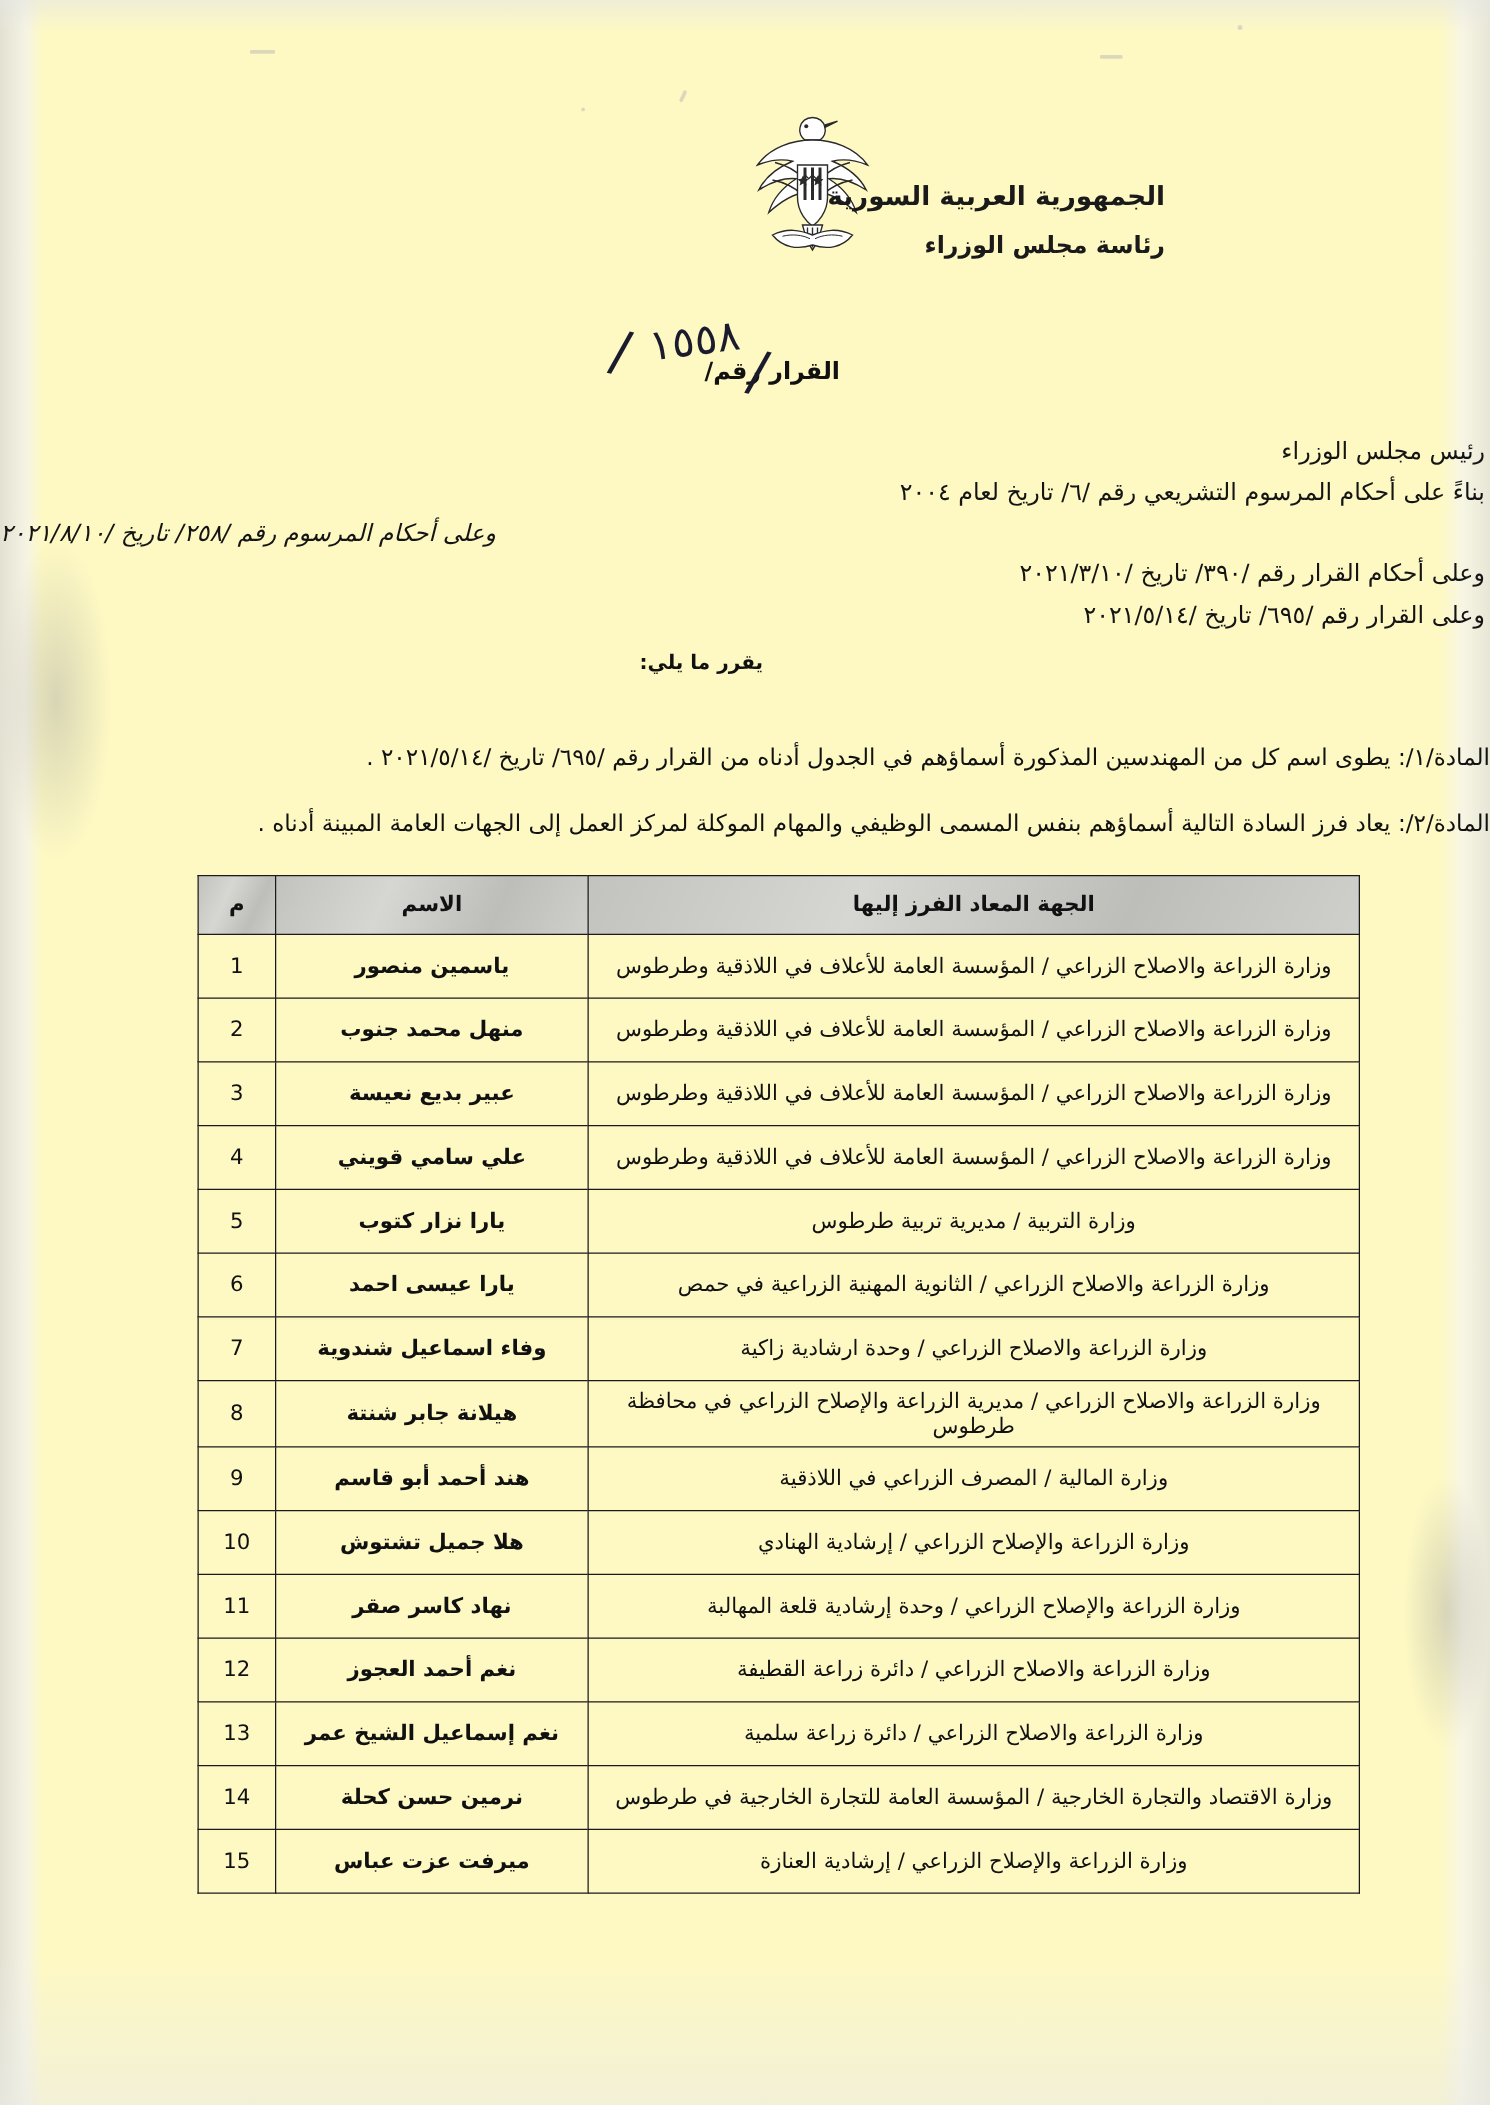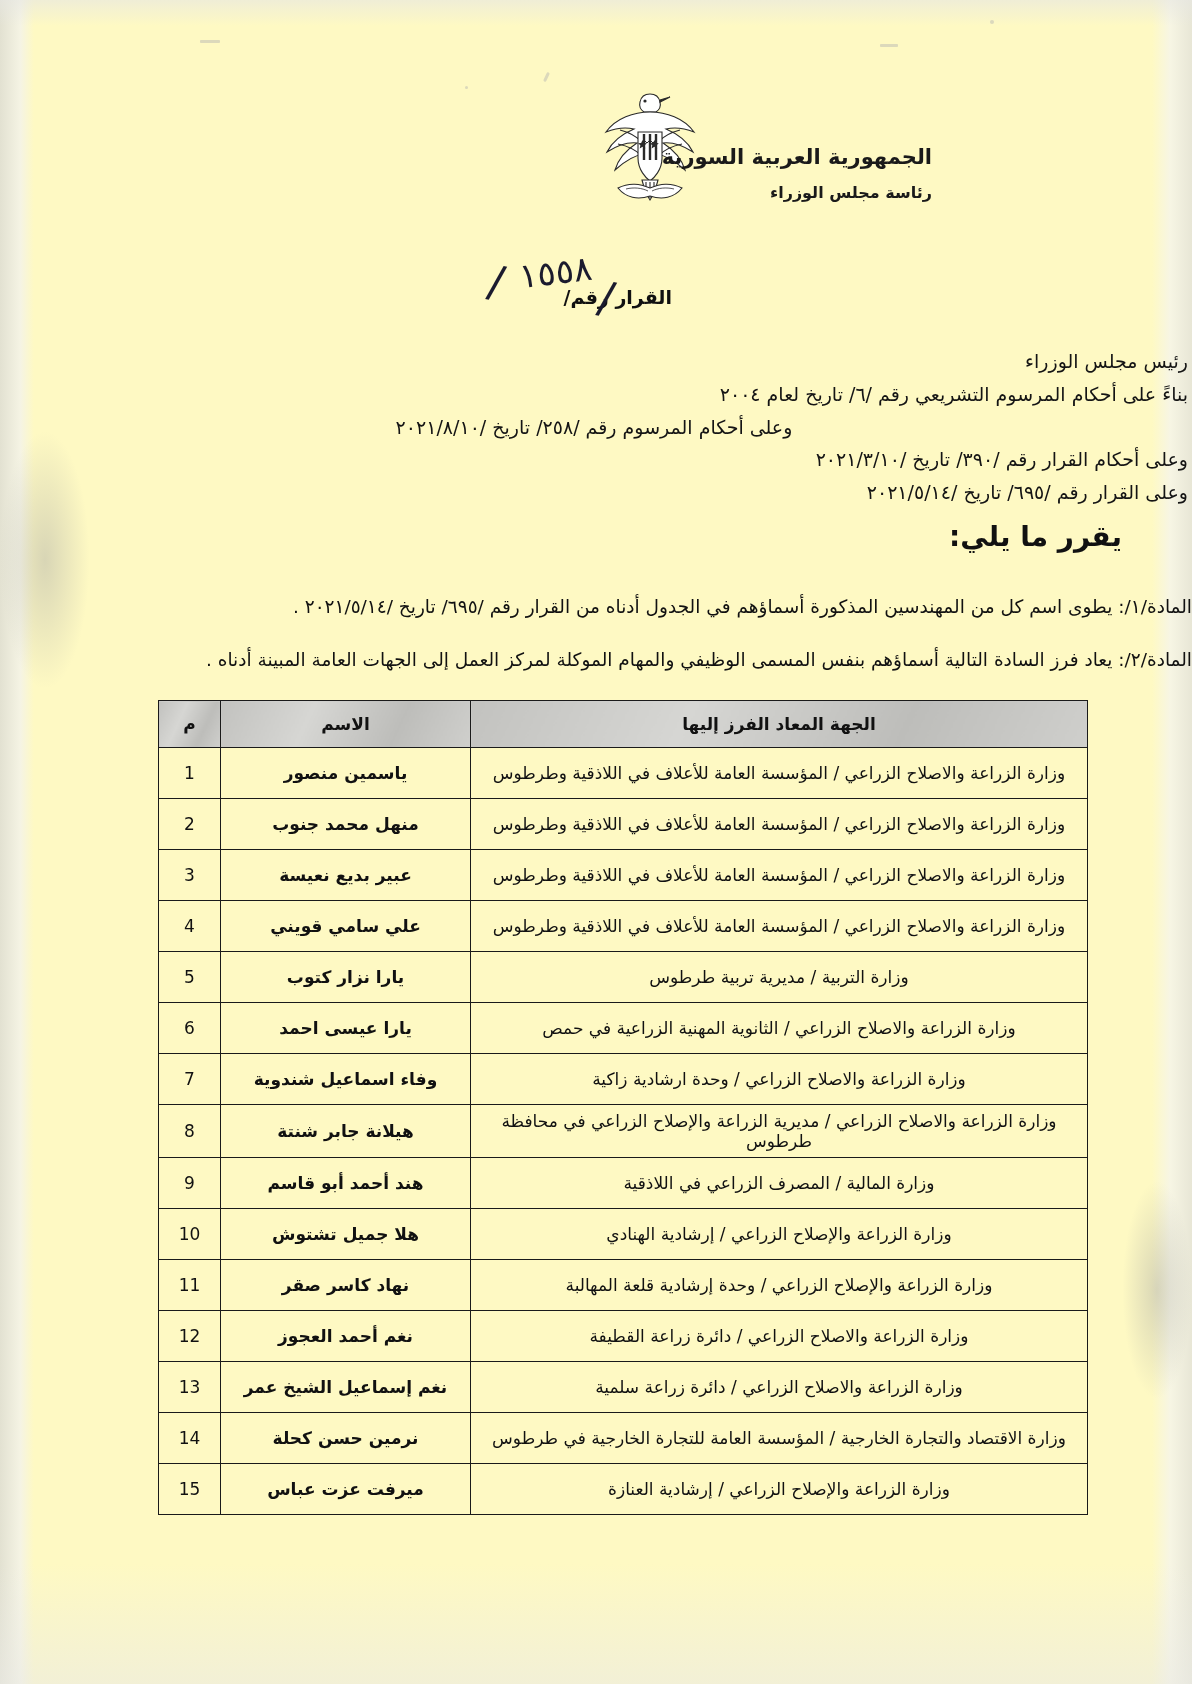--- a/index.html
+++ b/index.html
@@ -82,21 +82,21 @@
     text-align: right;
     line-height: 1.9;
   }
   .header-titles .line1 {
     font-size: 21px;
     font-weight: 700;
     letter-spacing: .5px;
     color: #1a1a1a;
   }
   .header-titles .line2 {
-    font-size: 16px;
+    font-size: 19px;
     font-weight: 700;
     color: #1a1a1a;
   }
 
   
   .decision-no {
     position: absolute;
     top: 286px;
     right: 520px;
     font-size: 19px;
@@ -130,31 +130,32 @@
   }
   .preamble .row {
     font-size: 19px;
     line-height: 1.62;
     color: #141414;
     padding-left: 0;
     margin-bottom: 2px;
   }
   .p1 { padding-right: 0; text-align: right; padding-left: 310px; }
   .p2 { text-align: right; padding-left: 192px; }
-  .p3 { text-align: center; padding-left: 216px; }
+  .p3 { text-align: left; padding-left: 216px; font-style: italic; }
   .p4 { text-align: right; padding-left: 222px; }
   .p5 { text-align: right; padding-left: 222px; margin-left: 12px; }
 
   .decides {
     position: absolute;
     top: 520px;
     right: 0;
     left: 0;
+    text-align: center;
     padding-right: 70px;
-    font-size: 28px;
+    font-size: 16px;
     font-weight: 700;
   }
 
   
   .article {
     position: absolute;
     right: 0;
     left: 0;
     font-size: 18.5px;
     line-height: 1.6;

